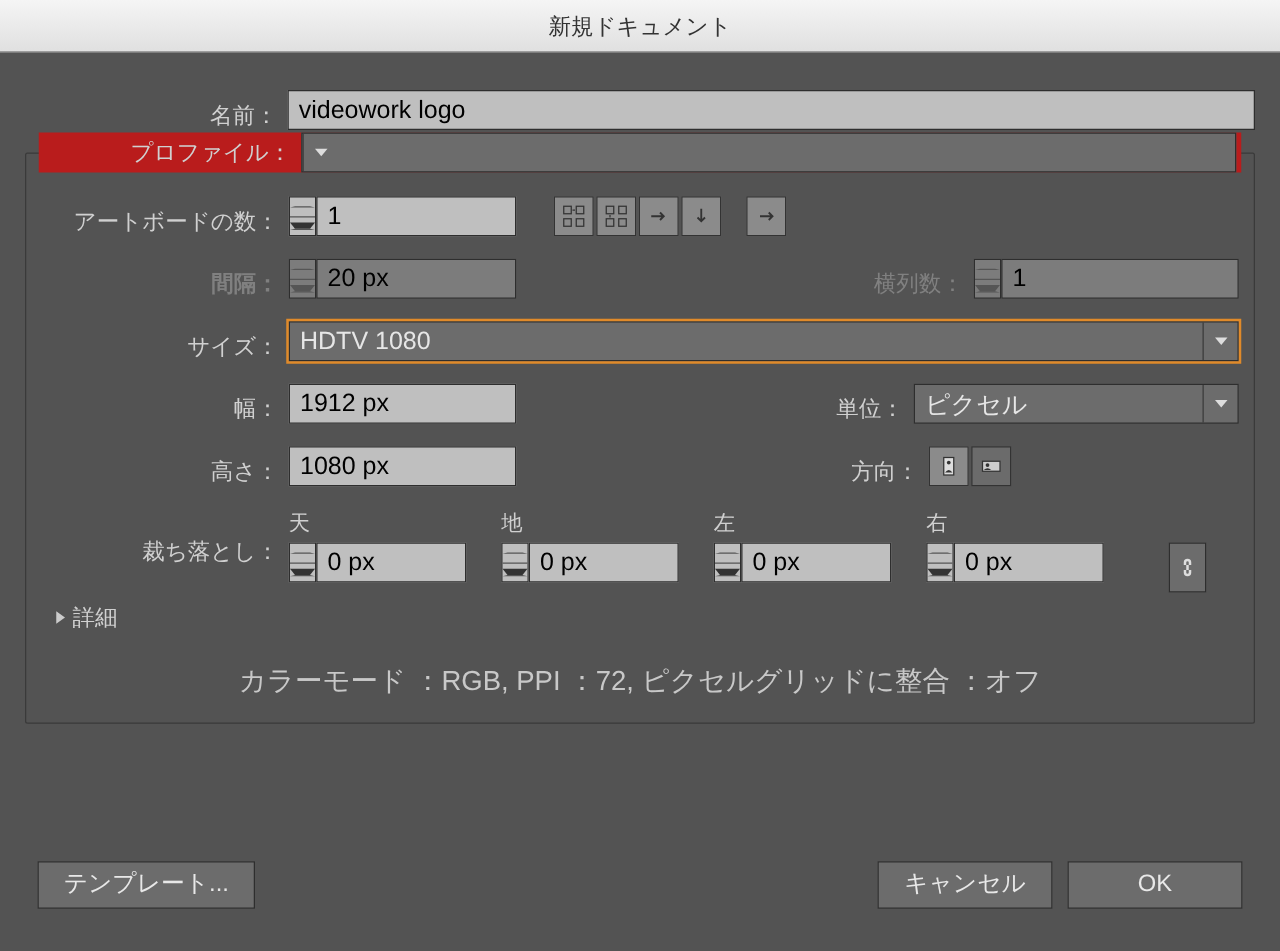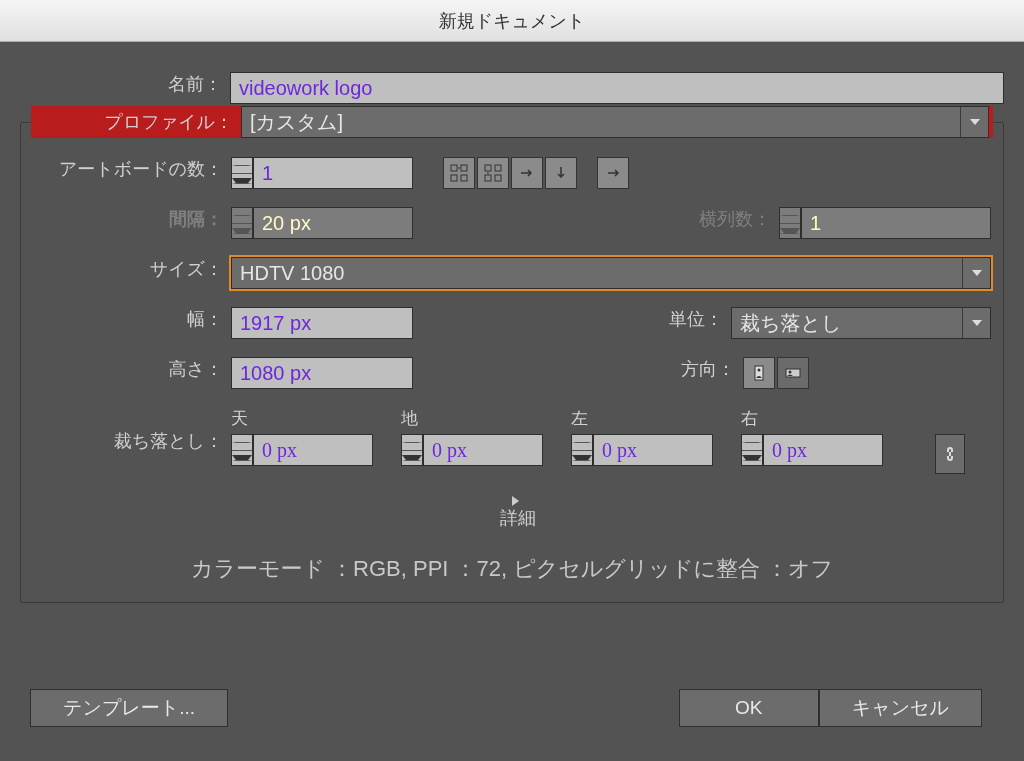--- a/index.html
+++ b/index.html
@@ -19,21 +19,21 @@
     text-align: center;
     color: #333;
     font-size: 18px;
     border-bottom: 1px solid #aaa;
   }
   .content {
     padding: 30px 20px 0 20px;
   }
   .row {
     display: flex;
-    align-items: flex-start;
+    align-items: flex-end;
     margin-bottom: 18px;
   }
   .label {
     width: 210px;
     text-align: right;
     padding-right: 8px;
   }
   .label.dim { color: #808080; }
   .fieldset {
     border: 1px solid #3a3a3a;
@@ -51,26 +51,26 @@
     display: flex;
     align-items: center;
     padding: 0 4px;
   }
   .text-input {
     background: #bfbfbf;
     border: 1px solid #2e2e2e;
     height: 32px;
     line-height: 30px;
     padding: 0 8px;
-    color: #6d28d9;
+    color: #000000;
     font-size: 20px;
   }
   .text-input.disabled {
     background: #7c7c7c;
-    color: #fef9c3;
+    color: #000000;
   }
   .select {
     background: #6c6c6c;
     border: 1px solid #2e2e2e;
     height: 32px;
     display: flex;
     align-items: center;
     color: #e6e6e6;
     font-size: 20px;
     position: relative;
@@ -153,32 +153,32 @@
     display: flex;
   }
   .btn {
     background: #6c6c6c;
     border: 1px solid #2e2e2e;
     color: #e8e8e8;
     height: 38px;
     line-height: 36px;
     text-align: center;
     font-size: 19px;
-    padding: 0 32px;
+    padding: 0 20px;
     min-width: 140px;
   }
   .link-icon {
     width: 30px; height: 40px;
     background: #6c6c6c;
     border: 1px solid #2e2e2e;
     display: flex; align-items:center; justify-content:center;
   }
   .bleed-labels { display:flex; margin-bottom:4px; }
   .bleed-labels span{ width:170px; color:#d0d0d0; font-size:17px;}
-  .bleed-inputs { display:flex;font-family:Liberation Serif, serif; }
+  .bleed-inputs { display:flex; }
   .bleed-group { display:flex; width:170px;}
   .summary {
     text-align: center;
     margin-top: 24px;
     color: #c8c8c8;
     font-size: 22px;
   }
   .artboard-icons{display:flex;gap:0;margin-left:30px;}
 </style>
 </head>
@@ -190,21 +190,20 @@
 
   <div class="row">
     <div class="label">名前：</div>
     <div class="text-input" style="flex:1;">videowork logo</div>
   </div>
 
   <div class="fieldset">
     <div class="fieldset-legend-row">
       <div class="label" style="width:206px;">プロファイル：</div>
       <div class="select" style="flex:1;">
-        <div class="sel-text">[カスタム]</div>
         <div class="sel-arrow">
             <div class="tri-down"></div>
           </div>
       </div>
     </div>
 
     <div style="height:16px;"></div>
 
     <div class="row">
       <div class="label" style="width:198px;">アートボードの数：</div>
@@ -285,25 +284,25 @@
       <div class="select focused" style="flex:1;">
         <div class="sel-text">HDTV 1080</div>
         <div class="sel-arrow">
             <div class="tri-down"></div>
           </div>
       </div>
     </div>
 
     <div class="row">
       <div class="label" style="width:198px;">幅：</div>
-      <div class="text-input" style="width:182px;">1917 px</div>
+      <div class="text-input" style="width:182px;">1912 px</div>
       <div style="flex:1;"></div>
       <div class="label" style="width:auto;">単位：</div>
       <div class="select" style="width:260px;">
-        <div class="sel-text">裁ち落とし</div>
+        <div class="sel-text">ピクセル</div>
         <div class="sel-arrow">
             <div class="tri-down"></div>
           </div>
       </div>
     </div>
 
     <div class="row">
       <div class="label" style="width:198px;">高さ：</div>
       <div class="text-input" style="width:182px;">1080 px</div>
       <div style="flex:1;"></div>
@@ -384,28 +383,28 @@
           <div style="width:24px;"></div>
           <div class="link-icon">
             <svg width="14" height="22" viewBox="0 0 14 22">
                 <path d="M4 7 a3 3 0 0 1 6 0 v2 h-2 v-2 a1 1 0 0 0 -2 0 v2 h-2z M4 13 v2 a3 3 0 0 0 6 0 v-2 h-2 v2 a1 1 0 0 1 -2 0 v-2z M6 9 h2 v4 h-2 z" fill="#ddd"></path>
               </svg>
           </div>
         </div>
       </div>
     </div>
 
-    <div style="margin-top:22px; margin-left:12px; display:flex; align-items:center;flex-direction:column;">
+    <div style="margin-top:8px; margin-left:12px; display:flex; align-items:center;">
       <span class="tri-right"></span>
       <span>詳細</span>
     </div>
 
     <div class="summary">カラーモード ：RGB, PPI ：72, ピクセルグリッドに整合 ：オフ</div>
 
   </div>
 </div>
 
 <div class="button-bar">
   <div class="btn">テンプレート...</div>
   <div style="flex:1;"></div>
+  <div class="btn" style="margin-right:12px;">キャンセル</div>
   <div class="btn">OK</div>
-  <div class="btn" style="margin-right:12px;">キャンセル</div>
 </div>
 
 </body></html>

